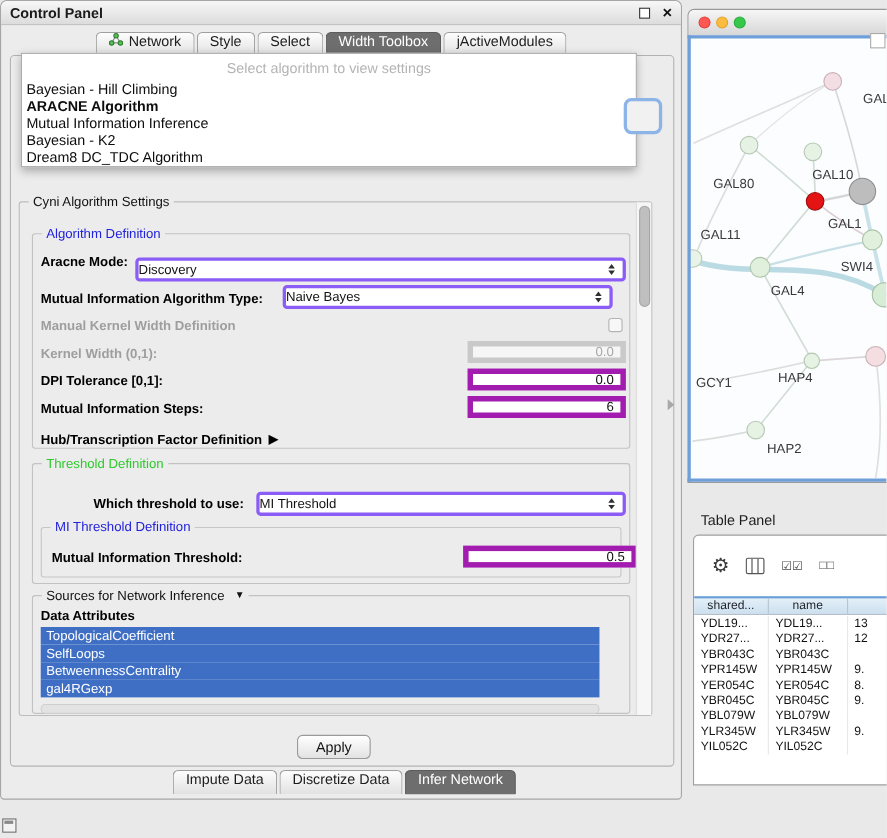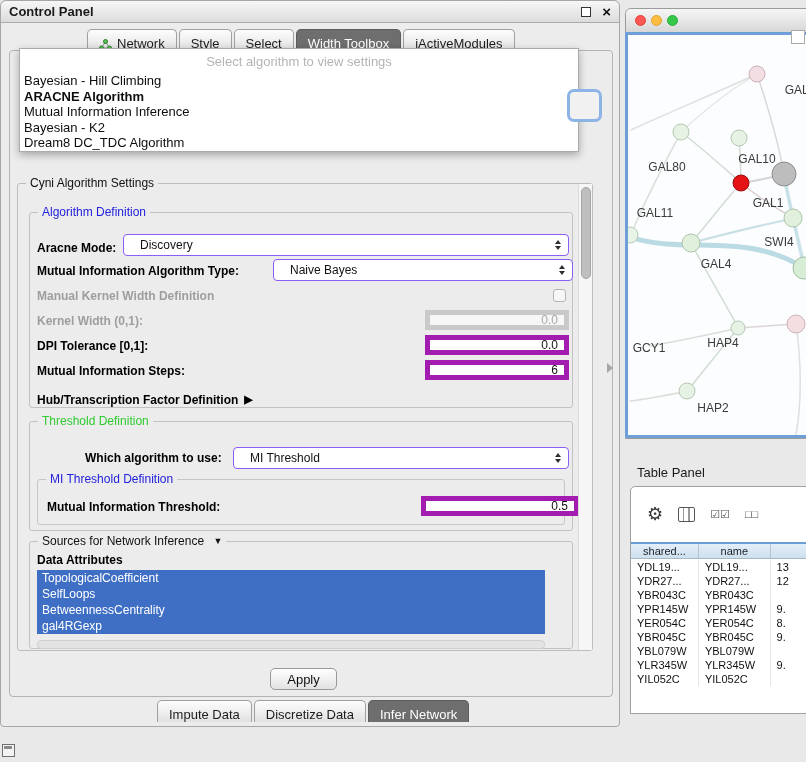--- a/index.html
+++ b/index.html
@@ -12,21 +12,21 @@
   border:1px solid #a6a6a6;border-radius:6px 6px 4px 4px}
 .cp-title{position:absolute;left:0;top:0;width:100%;height:22px;
   background:linear-gradient(#f7f7f7,#dcdcdc);border-bottom:1px solid #aaa;
   border-radius:6px 6px 0 0;display:flex;align-items:center;padding:0 8px;font-size:13px}
 .cp-title .t{font-weight:bold;color:#1a1a1a}
 .float-btn{position:absolute;right:28px;top:6px;width:10px;height:10px;border:1.5px solid #333;background:#fff}
 .close-btn{position:absolute;right:8px;top:1px;font-size:15px;font-weight:bold;color:#111;line-height:20px}
 
 
 .tabbar{position:absolute;left:86px;top:28px;display:flex;align-items:flex-end;height:22px}
-.tab{height:22px;padding:0 11px;display:flex;align-items:flex-end;gap:5px;
+.tab{height:22px;padding:0 11px;display:flex;align-items:flex-start;gap:5px;
   background:linear-gradient(#fdfdfd,#e1e1e1);border:1px solid #9f9f9f;border-bottom:none;
   border-radius:5px 5px 0 0;font-size:13px;color:#1c1c1c;margin-right:2px;white-space:nowrap}
 .tab.active{background:#6e6e6e;color:#fff;border-color:#5c5c5c}
 .content-panel{position:absolute;left:8px;top:49px;width:604px;height:647px;
   border:1px solid #b3b3b3;border-radius:4px;background:#ececec}
 
 
 .focus-box{position:absolute;left:566px;top:88px;width:35px;height:33px;border-radius:7px;
   background:#f1f1f1;border:3px solid #8db4e6;z-index:60}
 
@@ -40,22 +40,22 @@
 
 
 .group{position:absolute;border:1px solid #bdbdbd;border-radius:3px;background:transparent}
 .legend{position:absolute;top:-8px;left:8px;background:#ececec;padding:0 4px;font-size:12px;white-space:nowrap}
 .legend.blue{color:#2222dd}
 .legend.green{color:#2ecb2e}
 .lbl{position:absolute;font-weight:bold;font-size:12px;white-space:nowrap;color:#000}
 .lbl.dis{color:#9e9e9e}
 .tri{font-size:9px;position:relative;top:-1px;margin-left:6px}
 
-.combo{position:absolute;height:22px;background:#fff;border:1px solid #8b5cf6;border-radius:4px;
-  display:flex;align-items:center;padding:0 22px 0 16px;font-size:12px;box-shadow:inset 0 1px 0 #fff}
+.combo{position:absolute;height:22px;background:#fff;border:3px solid #8b5cf6;border-radius:4px;
+  display:flex;align-items:center;padding:0 22px 0 0;font-size:12px;box-shadow:inset 0 1px 0 #fff}
 .combo .arrows{position:absolute;right:7px;top:50%;transform:translateY(-50%);
   display:flex;flex-direction:column;gap:2px}
 .combo .arrows i{display:block;width:0;height:0;border-left:3.5px solid transparent;border-right:3.5px solid transparent}
 .combo .arrows .up{border-bottom:4px solid #2f2f2f}
 .combo .arrows .dn{border-top:4px solid #2f2f2f}
 
 .field{position:absolute;height:20px;background:#fff;border:5px solid #a21caf;font-size:12px;
   display:flex;align-items:center;justify-content:flex-end;padding:0 6px}
 .field.dis{border-color:#c9c9c9;color:#a9a9a9;background:#f6f6f6}
 .checkbox{position:absolute;width:13px;height:13px;background:#f7f7f7;border:1px solid #b5b5b5;border-radius:3px}
@@ -162,31 +162,31 @@
     </div>
 
     <div class="group" style="left:16px;top:182px;width:576px;height:468px">
       <span class="legend">Cyni Algorithm Settings</span>
     </div>
 
     <div class="group" style="left:28px;top:211px;width:544px;height:196px;border-color:#c2c2c2">
       <span class="legend blue">Algorithm Definition</span>
     </div>
 
-    <span class="lbl" style="left:36px;top:240px">Aracne Mode:</span>
+    <span class="lbl" style="left:36px;top:230px">Aracne Mode:</span>
     <div class="combo" style="left:122px;top:233px;width:446px">
       <span>Discovery</span>
       <span class="arrows">
           <i class="up"></i>
           <i class="dn"></i>
         </span>
     </div>
 
     <span class="lbl" style="left:36px;top:263px">Mutual Information Algorithm Type:</span>
-    <div class="combo" style="left:272px;top:258px;width:300px">
+    <div class="combo" style="left:256px;top:258px;width:300px">
       <span>Naive Bayes</span>
       <span class="arrows">
           <i class="up"></i>
           <i class="dn"></i>
         </span>
     </div>
 
     <span class="lbl dis" style="left:36px;top:288px">Manual Kernel Width Definition</span>
     <div class="checkbox" style="left:552px;top:288px"></div>
 
@@ -199,21 +199,21 @@
     <span class="lbl" style="left:36px;top:363px">Mutual Information Steps:</span>
     <div class="field" style="left:424px;top:359px;width:144px">6</div>
 
     <span class="lbl" style="left:36px;top:392px">
       <span>Hub/Transcription Factor Definition</span><span class="tri" style="font-size:11px">▶</span>
     </span>
 
     <div class="group" style="left:28px;top:420px;width:544px;height:110px;border-color:#c2c2c2">
       <span class="legend green">Threshold Definition</span>
     </div>
-    <span class="lbl" style="left:84px;top:450px">Which algorithm to use:</span>
+    <span class="lbl" style="left:84px;top:450px">Which threshold to use:</span>
     <div class="combo" style="left:232px;top:446px;width:336px">
       <span>MI Threshold</span>
       <span class="arrows">
           <i class="up"></i>
           <i class="dn"></i>
         </span>
     </div>
 
     <div class="group" style="left:36px;top:478px;width:528px;height:46px;border-color:#c6c6c6">
       <span class="legend blue">MI Threshold Definition</span>

